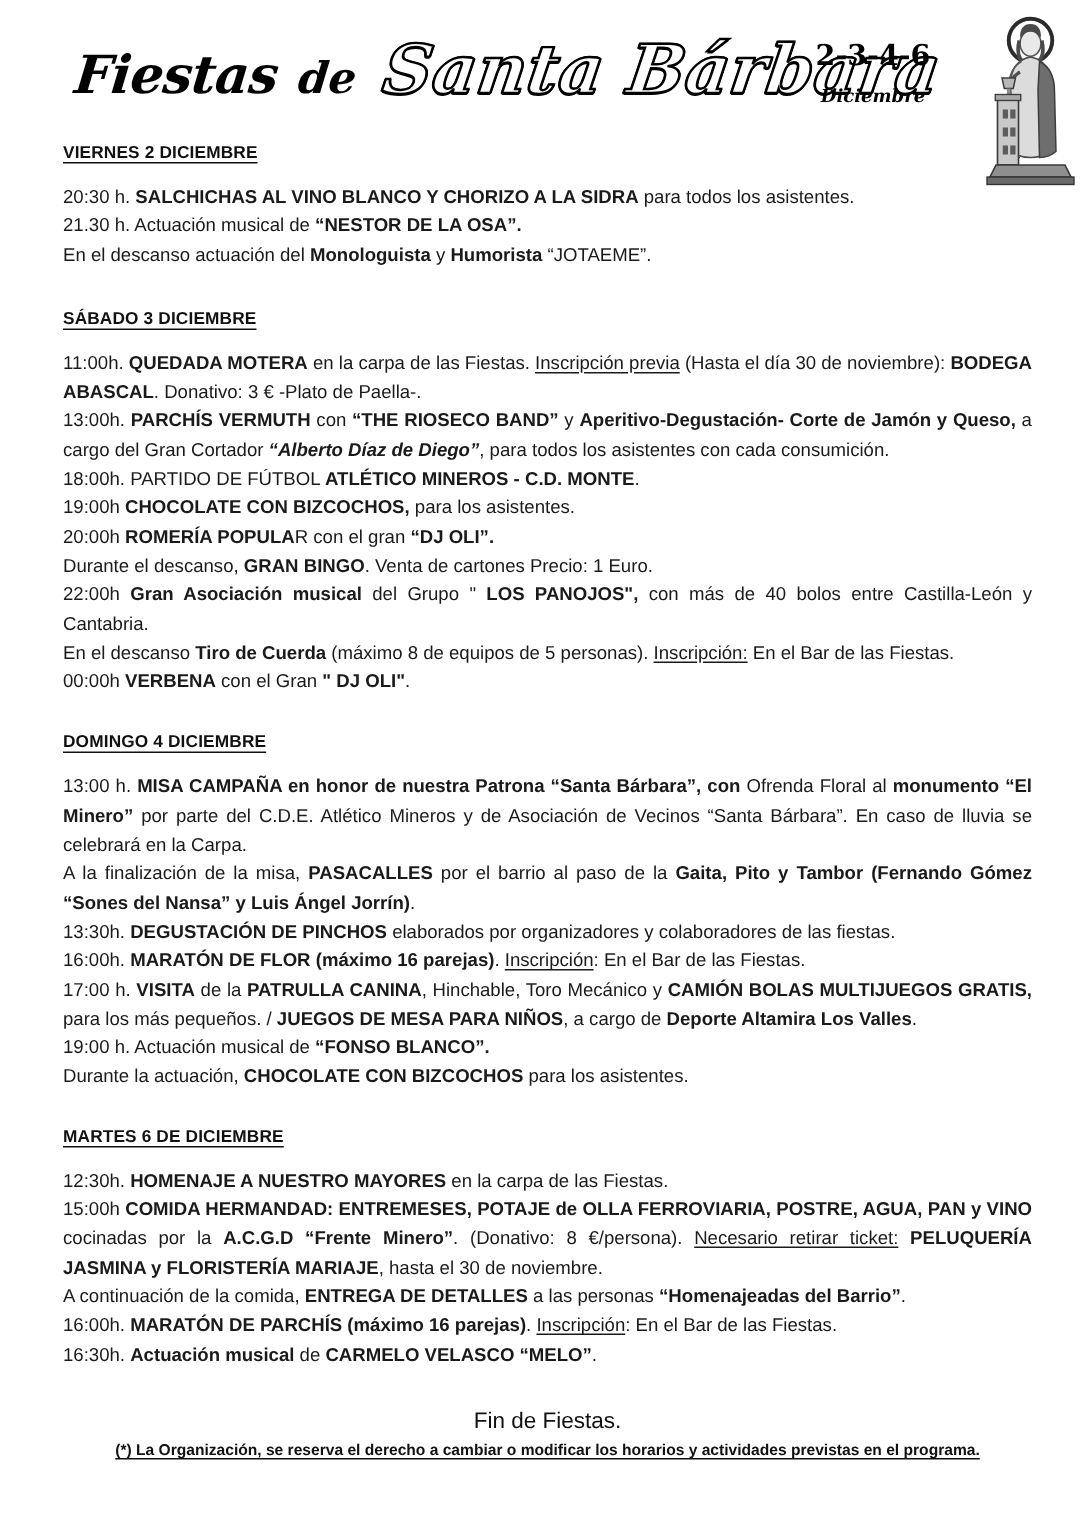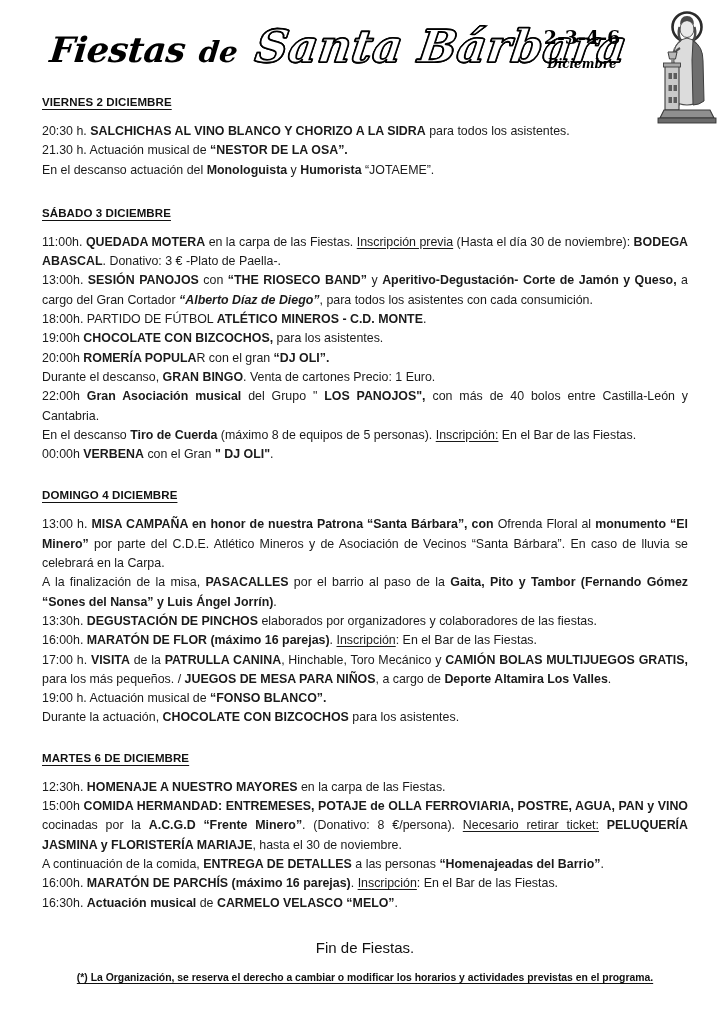--- a/index.html
+++ b/index.html
@@ -151,21 +151,21 @@
     text-align: center;
     font-size: 15px;
     font-weight: normal;
     margin-top: 26px;
     color: #111;
   }
   .disclaimer {
     text-align: center;
     font-size: 10.4px;
     font-weight: bold;
-    margin-top: 16px;
+    margin-top: 6px;
     color: #111;
   }
   .disclaimer span {
     text-decoration: underline;
     text-underline-offset: 2px;
   }
 </style>
 </head>
 <body>
 
@@ -228,21 +228,21 @@
       <p class="entry">En el descanso actuación del <b>Monologuista</b> y <b>Humorista</b> “JOTAEME”.</p>
     </div>
   </div>
 
   <div class="sec-gap-1"></div>
 
   <div class="section">
     <div class="day-header">SÁBADO 3 DICIEMBRE</div>
     <div class="entries">
       <p class="entry">11:00h. <b>QUEDADA MOTERA</b>  en la  carpa de las Fiestas. <u>Inscripción previa</u> (Hasta el día 30 de noviembre): <b>BODEGA ABASCAL</b>. Donativo: 3 € -Plato de Paella-.</p>
-      <p class="entry justify">13:00h. <b>SESIÓN PANOJOS</b> con <b>“THE RIOSECO BAND”</b> y <b>Aperitivo-Degustación- Corte de Jamón y Queso,</b> a cargo del Gran Cortador <span class="bi">“Alberto Díaz de Diego”</span>, para todos los asistentes con cada consumición.</p>
+      <p class="entry justify">13:00h. <b>PARCHÍS VERMUTH</b> con <b>“THE RIOSECO BAND”</b> y <b>Aperitivo-Degustación- Corte de Jamón y Queso,</b> a cargo del Gran Cortador <span class="bi">“Alberto Díaz de Diego”</span>, para todos los asistentes con cada consumición.</p>
       <p class="entry">18:00h. PARTIDO DE FÚTBOL <b>ATLÉTICO MINEROS  - C.D. MONTE</b>.</p>
       <p class="entry">19:00h <b>CHOCOLATE CON BIZCOCHOS,</b> para los asistentes.</p>
       <p class="entry">20:00h  <b>ROMERÍA POPULA</b>R con el gran <b>“DJ OLI”.</b></p>
       <p class="entry">Durante el descanso, <b>GRAN BINGO</b>. Venta de cartones Precio: 1 Euro.</p>
       <p class="entry justify">22:00h <b>Gran Asociación musical</b> del Grupo " <b>LOS PANOJOS",</b> con más de 40 bolos entre Castilla-León y Cantabria.</p>
       <p class="entry">En el descanso <b>Tiro de Cuerda</b> (máximo 8 de equipos  de 5 personas). <u>Inscripción:</u> En el Bar de las Fiestas.</p>
       <p class="entry">00:00h  <b>VERBENA</b> con el Gran <b>" DJ OLI"</b>.</p>
     </div>
   </div>
 

